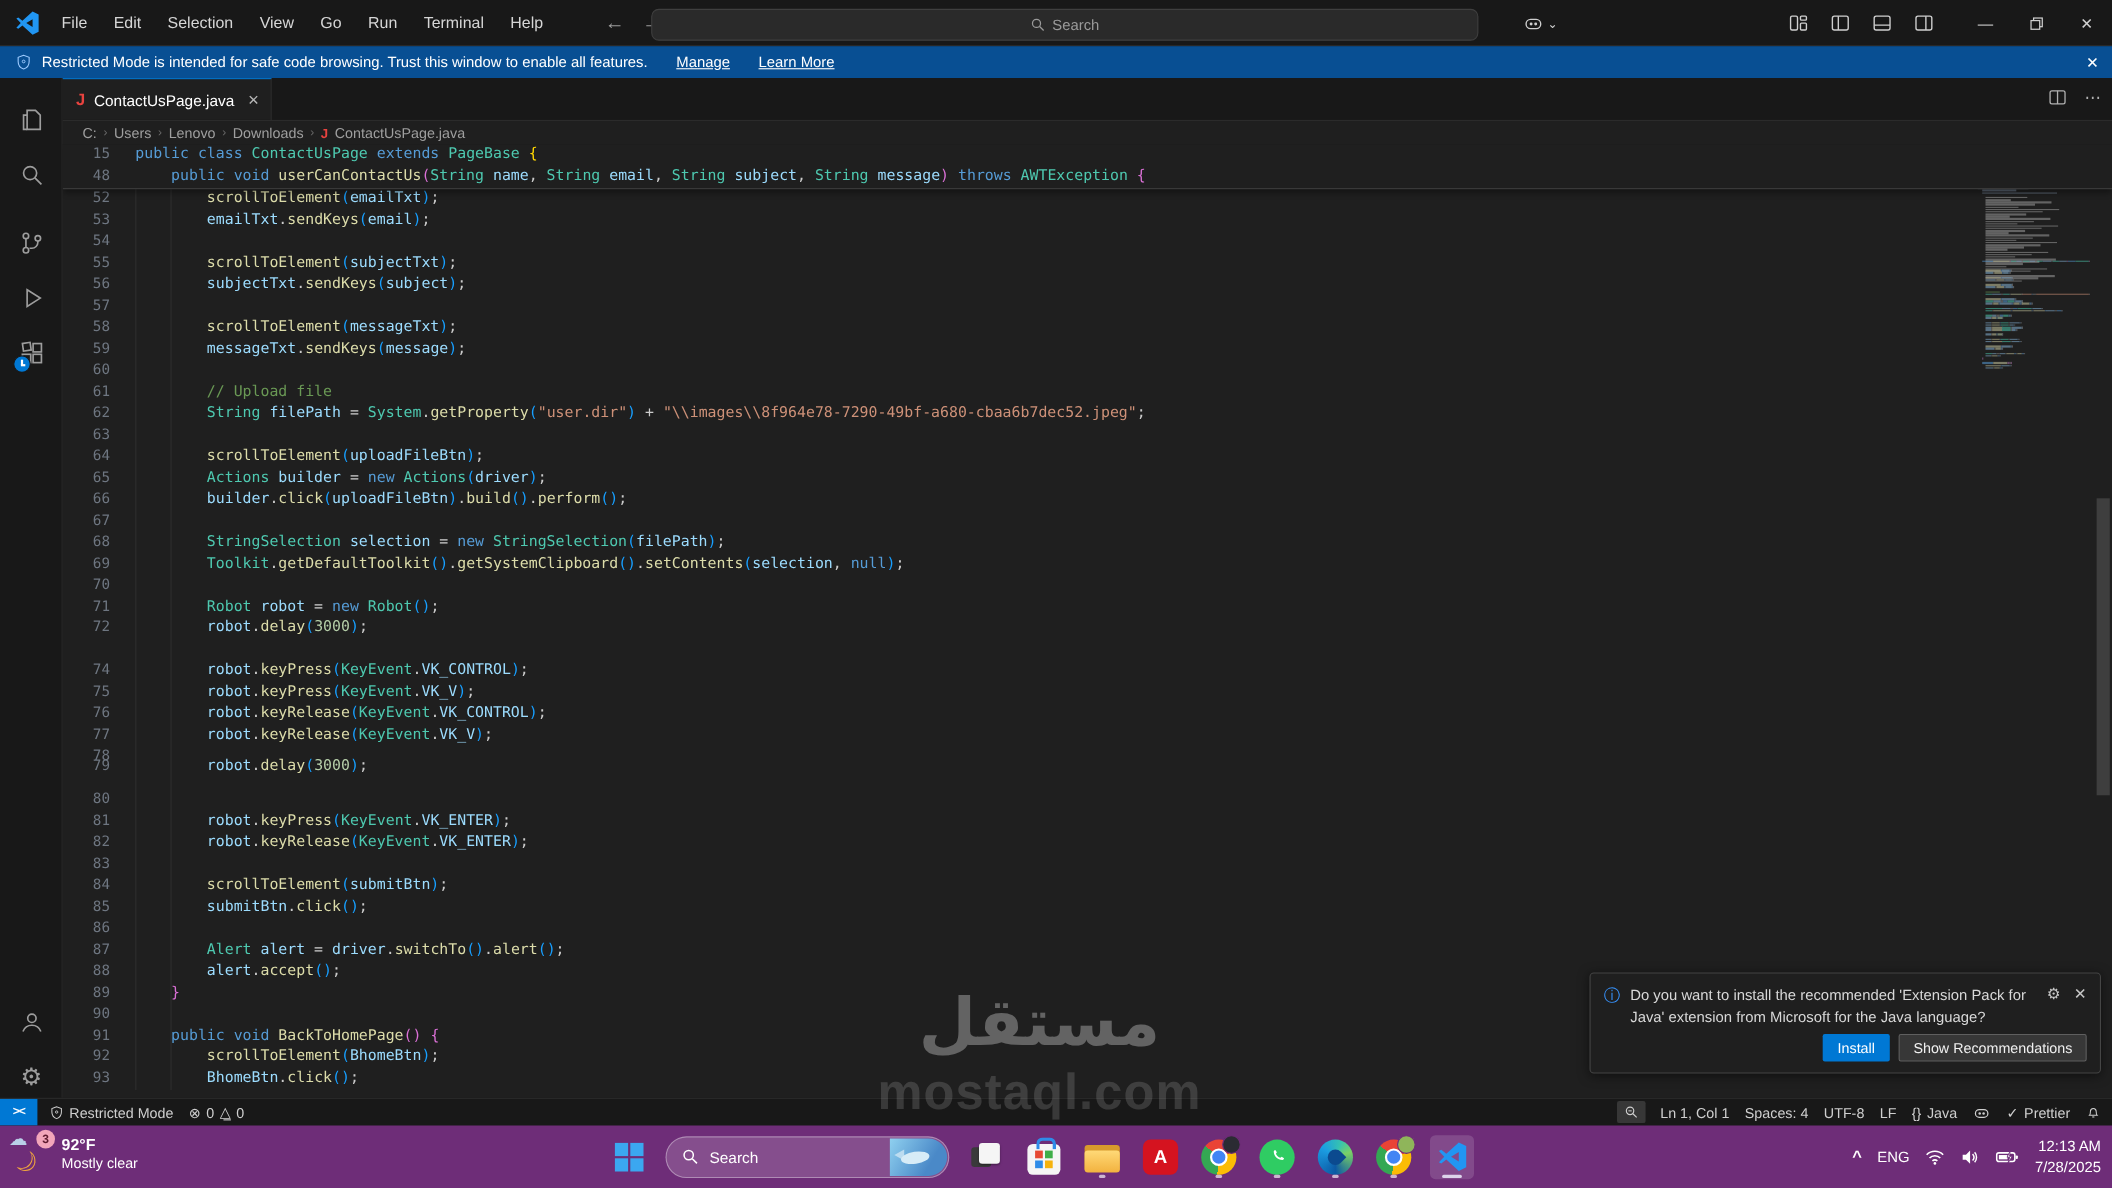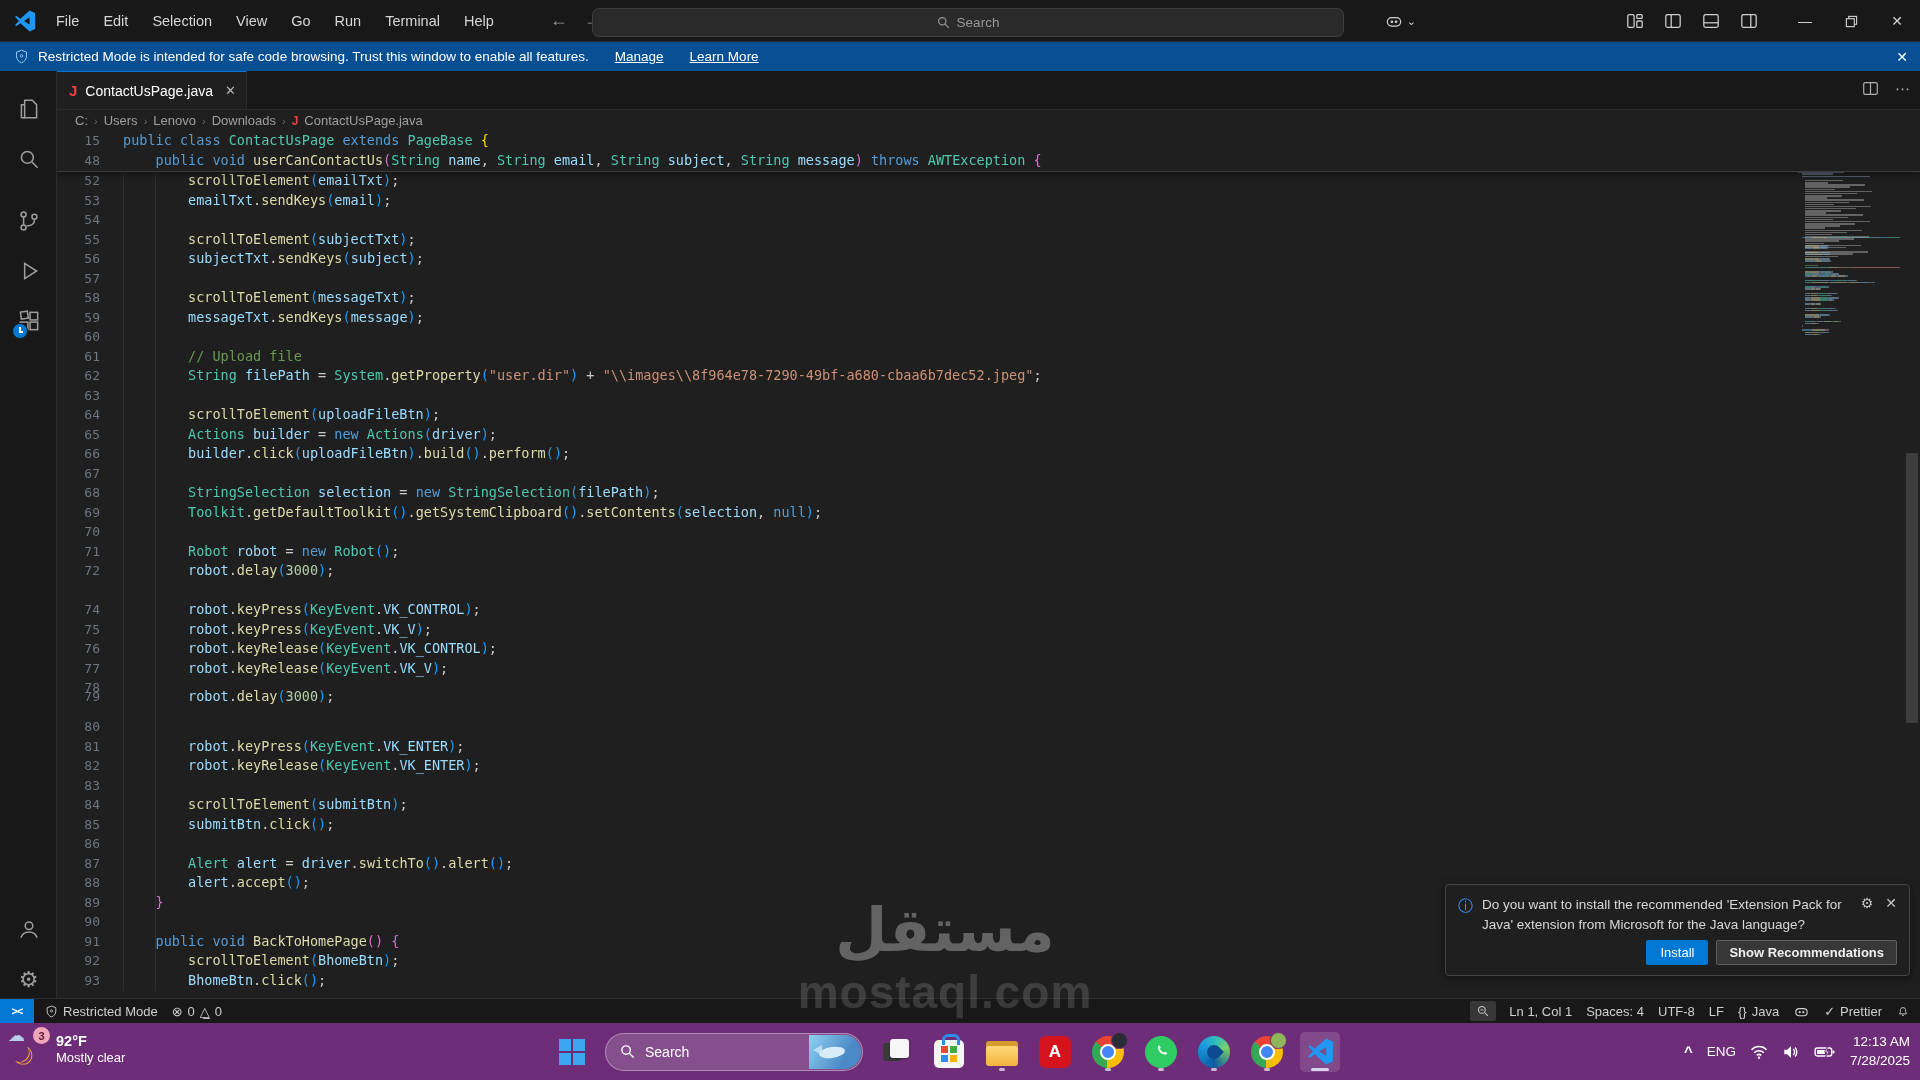--- a/index.html
+++ b/index.html
@@ -61,21 +61,21 @@
   .scrollbar-thumb{left:1906px;top:453px;width:12px;height:270px;background:rgba(121,121,121,.35);}
 
   
   .toast{left:1445px;top:884px;width:465px;height:92px;background:#1f1f1f;border:1px solid #454545;border-radius:4px;
       box-shadow:0 2px 10px rgba(0,0,0,.5);z-index:40;box-sizing:border-box;padding:10px 12px;}
   .toast-msg{display:flex;gap:9px;font-size:13.5px;color:#d8d8d8;line-height:1.45;width:400px;}
   .toast-info{color:#3794ff;font-size:15px;}
   .toast-top-icons{position:absolute;right:12px;top:10px;display:flex;gap:12px;color:#c5c5c5;font-size:14px;}
   .toast-btns{position:absolute;right:12px;bottom:10px;display:flex;gap:8px;}
   .btn-primary{background:#0078d4;color:#fff;font-size:13px;padding:4px 14px;border:none;border-radius:2px;font-family:inherit;}
-  .btn-secondary{background:#373737;color:#f0f0f0;font-size:13px;padding:4px 12px;border:1px solid #5f5f5f;border-radius:2px;font-family:inherit;font-weight:bold;}
+  .btn-secondary{background:#373737;color:#f0f0f0;font-size:13px;padding:4px 12px;border:1px solid #5f5f5f;border-radius:2px;font-family:inherit;}
 
   
   .statusbar{left:0;top:998px;width:1920px;height:25px;background:#181818;border-top:1px solid #2b2b2b;box-sizing:border-box;
       display:flex;align-items:center;font-size:13px;color:#cfcfcf;z-index:30;}
   .remote{width:34px;height:24px;background:#0078d4;color:#fff;display:flex;align-items:center;justify-content:center;font-size:11px;font-weight:700;letter-spacing:-1px;}
   .sb-item{display:flex;align-items:center;gap:5px;padding:0 7px;height:24px;}
   .sb-right{margin-left:auto;display:flex;align-items:center;}
   .zoombox{background:#373737;border-radius:2px;width:26px;height:20px;display:flex;align-items:center;justify-content:center;margin-right:6px;}
 
   

